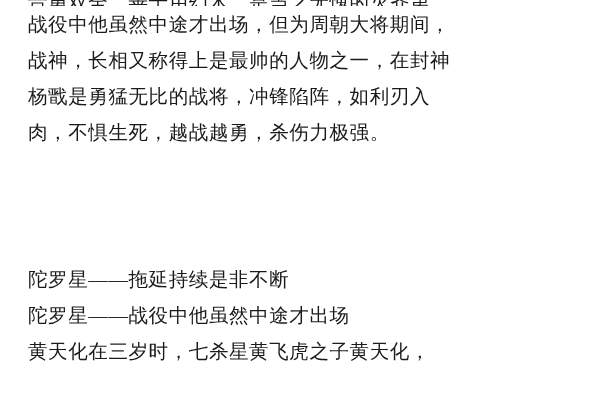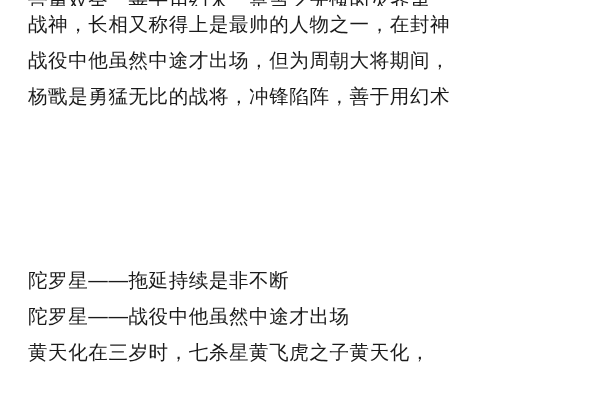--- a/index.html
+++ b/index.html
@@ -32,41 +32,43 @@
     position: absolute;
     left: 28px;
     top: -16px;
     width: 552px;
   }
   .para-bottom {
     position: absolute;
     left: 28px;
     top: 262px;
     width: 552px;
+    font-family: Liberation Serif, serif;
   }
   .line {
     white-space: nowrap;
   }
   
   .clipped-line {
     overflow: hidden;
     height: 22px;
     line-height: 36px;
   }
 </style>
 </head>
 <body>
 
 <div class="page">
 
   <div class="para-top text-block">
     <div class="line clipped-line">昔勇双全，善于用幻术，是当之无愧的灭齐第</div>
+    <div class="line">战役中他虽然中途才出场，但为周朝大将期间，</div>
     <div class="line">战神，长相又称得上是最帅的人物之一，在封神</div>
-    <div class="line">战役中他虽然中途才出场，但为周朝大将期间，</div>
-    <div class="line">杨戬是勇猛无比的战将，冲锋陷阵，善于用幻术</div>
+    <div class="line">杨戬是勇猛无比的战将，冲锋陷阵，如利刃入</div>
+    <div class="line">肉，不惧生死，越战越勇，杀伤力极强。</div>
   </div>
 
   <div class="para-bottom text-block">
     <div class="line">陀罗星——拖延持续是非不断</div>
     <div class="line">陀罗星——战役中他虽然中途才出场</div>
     <div class="line">黄天化在三岁时，七杀星黄飞虎之子黄天化，</div>
   </div>
 
 </div>
 

